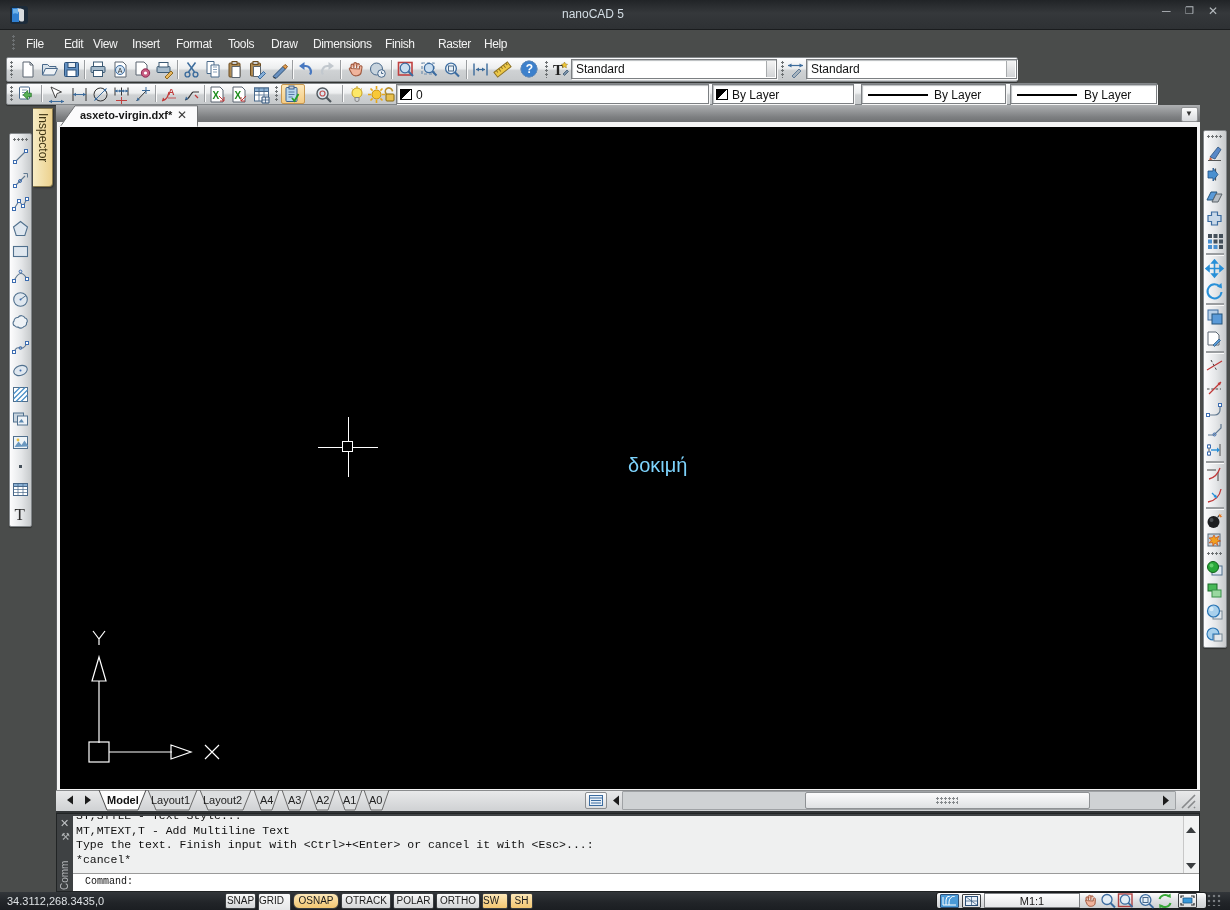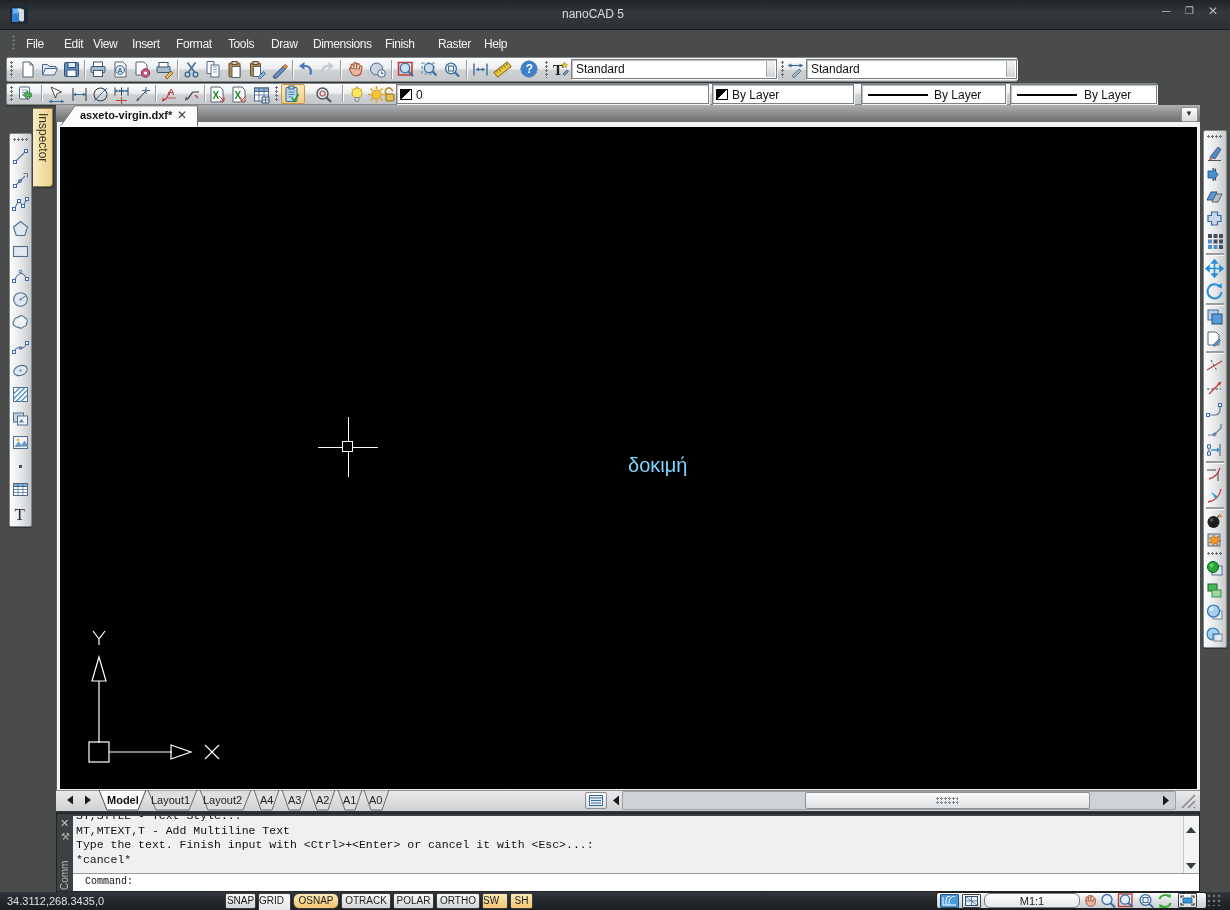--- a/index.html
+++ b/index.html
@@ -616,21 +616,21 @@
 <div class="a" style="left:936px;top:892px;width:271px;height:17px;background:linear-gradient(#fdfdfd,#e2e4e6 45%,#cdd0d2);border-radius:3px;border:1px solid #1a1c1e"></div>
 <div class="a" style="left:940px;top:894px;width:19px;height:14px;background:#4a9ad8;border:1px solid #2c5078;border-radius:1px"></div>
 <svg class="a" style="left:942px;top:896px" width="15" height="10">
       <path d="M1,9 V1 M1,9 H14 M4,9 V4 a4,4 0 0 1 4,-4 M7,9 V6 a6,6 0 0 1 6,-6" stroke="#fff" fill="none"></path>
     </svg>
 <div class="a" style="left:962px;top:894px;width:19px;height:14px;background:linear-gradient(#fcfcfc,#dadcde);border:1px solid #3c3f42;border-radius:1px"></div>
 <svg class="a" style="left:965px;top:896px" width="13" height="10">
       <rect x="0.5" y="0.5" width="12" height="9" fill="#e8f0f8" stroke="#2c5078"></rect>
       <path d="M0.5,0.5 l12,9 M6.5,0.5 v9 M0.5,5 h12" stroke="#2c5078" stroke-width=".7"></path>
     </svg>
-<div class="a" style="left:984px;top:893px;width:96px;height:15px;background:linear-gradient(#ffffff,#e4e6e8);border:1px solid #7c7f82;border-radius:6px;font-size:11px;color:#1c1c1c;text-align:center;line-height:14px">M1:1</div>
+<div class="a" style="left:984px;top:893px;width:96px;height:15px;background:linear-gradient(#ffffff,#e4e6e8);border:1px solid #7c7f82;border-radius:0;font-size:11px;color:#1c1c1c;text-align:center;line-height:14px">M1:1</div>
 <svg class="a" style="left:1083px;top:893px" width="16" height="16">
       <path d="M3,8 V5a1.2,1.2 0 0 1 2.4,0 M5.4,7 V3.5a1.2,1.2 0 0 1 2.4,0 M7.8,7 V4a1.2,1.2 0 0 1 2.4,0 M10.2,8 V5.5a1.2,1.2 0 0 1 2.2,0.8 L12,11c-0.8,2.5-6,3.3-7.6,0.8L2.8,8.5c-0.7-1.2,0.9-2.2,1.7-0.8z" fill="#f0b49c" stroke="#a05a40" stroke-width="1"></path>
     </svg>
 <svg class="a" style="left:1099px;top:892px" width="18" height="18">
       <circle cx="8" cy="7.5" r="5" fill="#e4eef6" stroke="#3c6ca0" stroke-width="1.3"></circle>
       <path d="M11.5,11 L16,15.5" stroke="#3c6ca0" stroke-width="2"></path>
     </svg>
 <svg class="a" style="left:1117px;top:892px" width="18" height="18">
       <rect x="1.5" y="2" width="13.5" height="12.5" fill="none" stroke="#b04040" stroke-width="1.4"></rect>
       <circle cx="8" cy="7.5" r="4.6" fill="#e4eef6" stroke="#3c6ca0" stroke-width="1.3"></circle>

